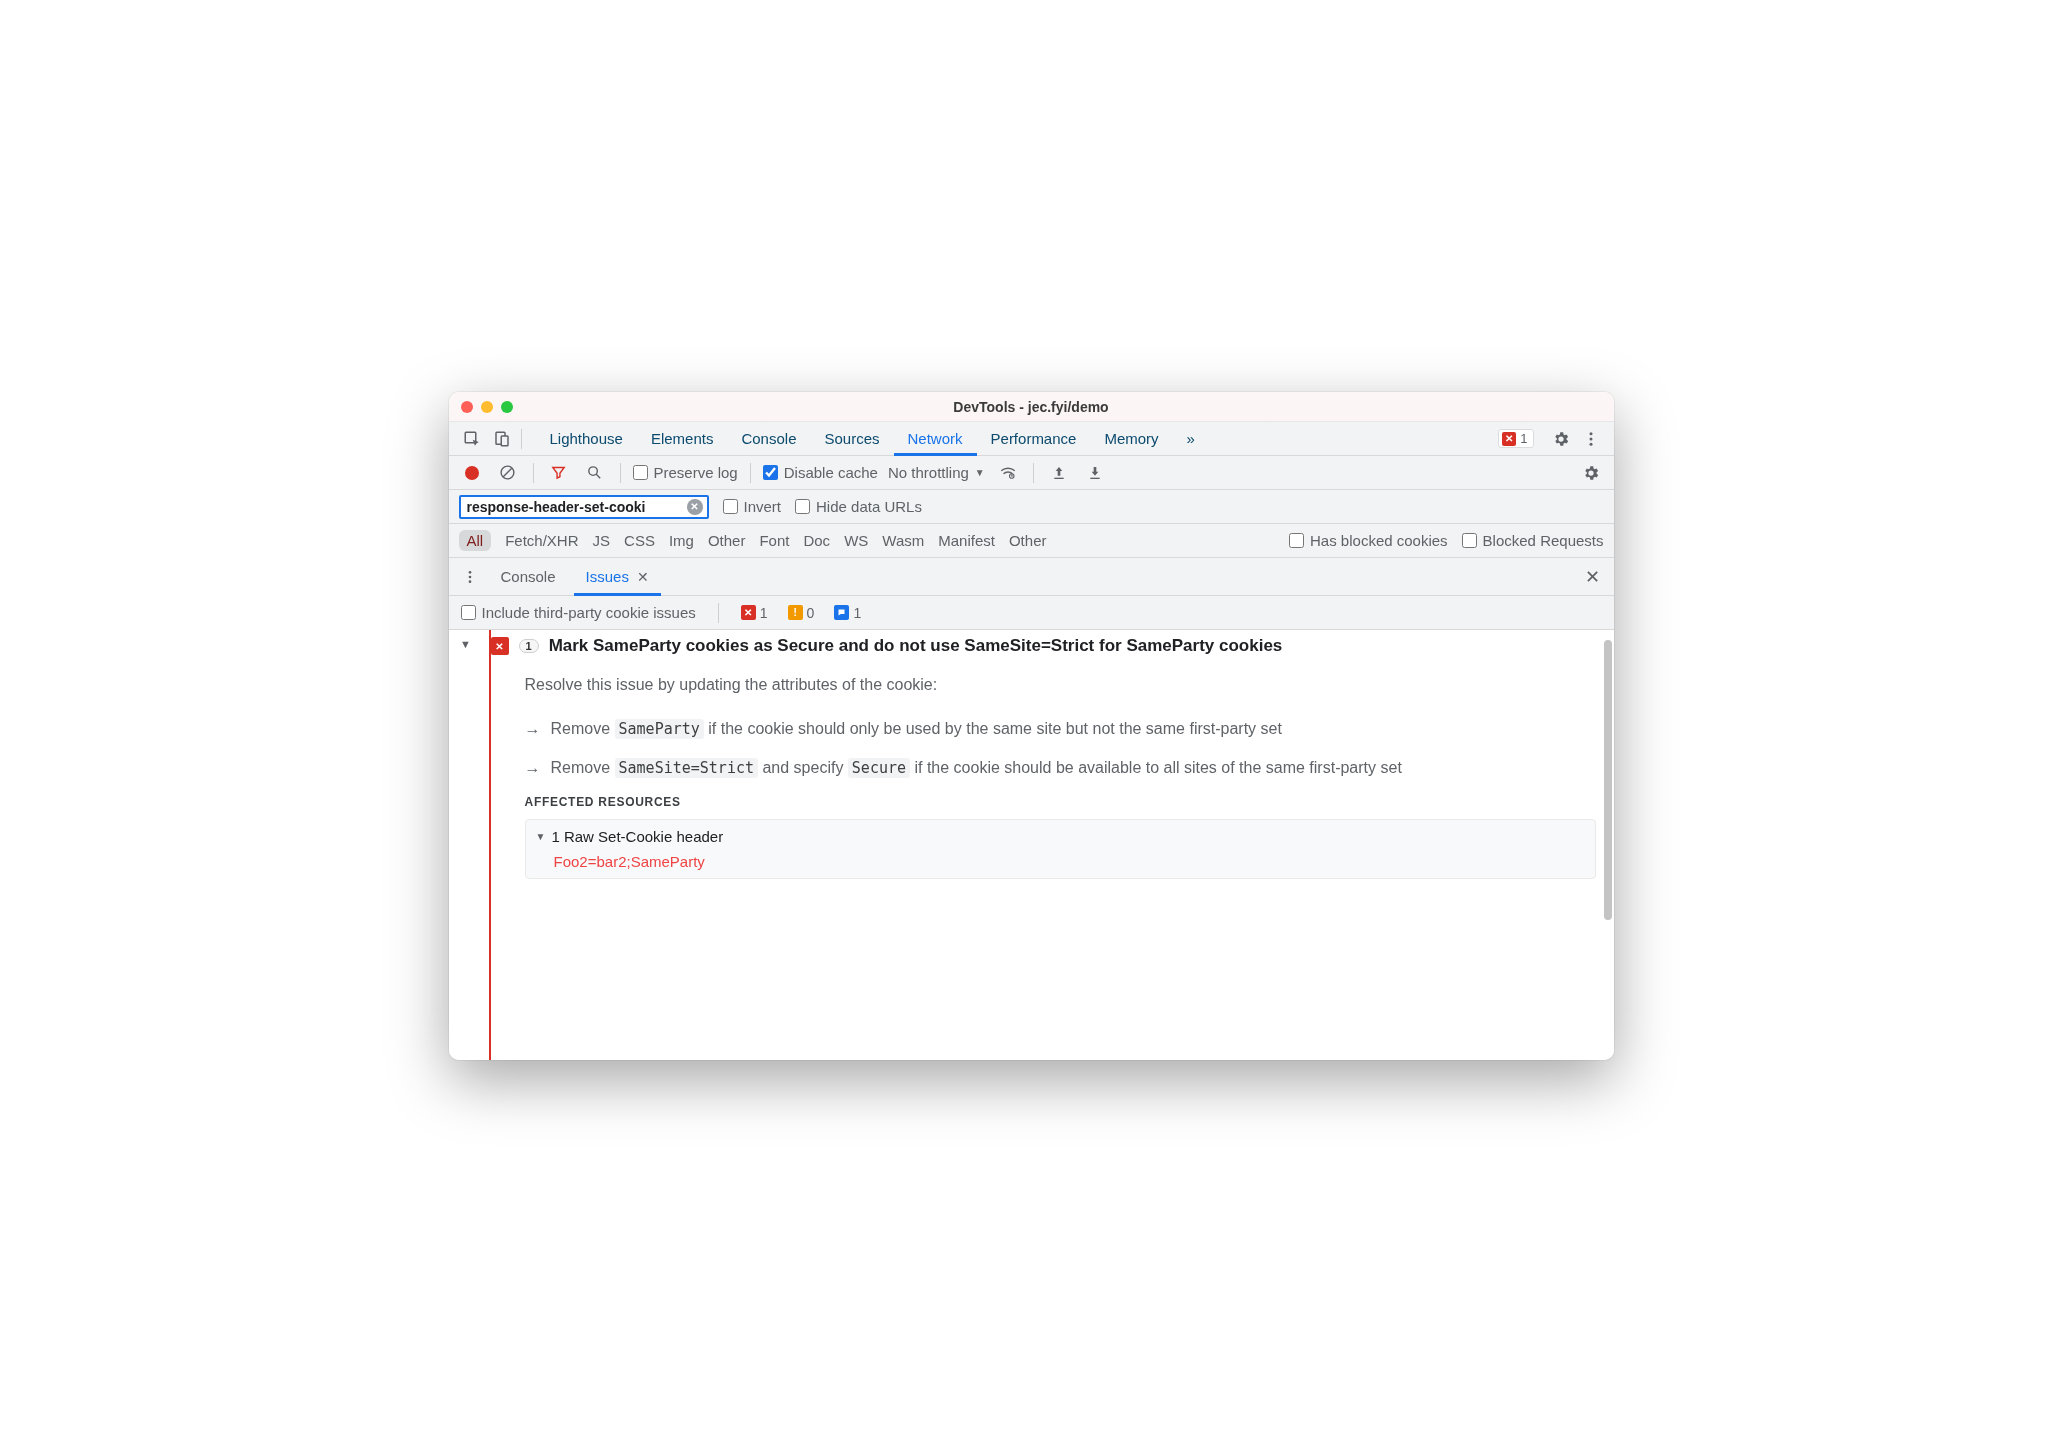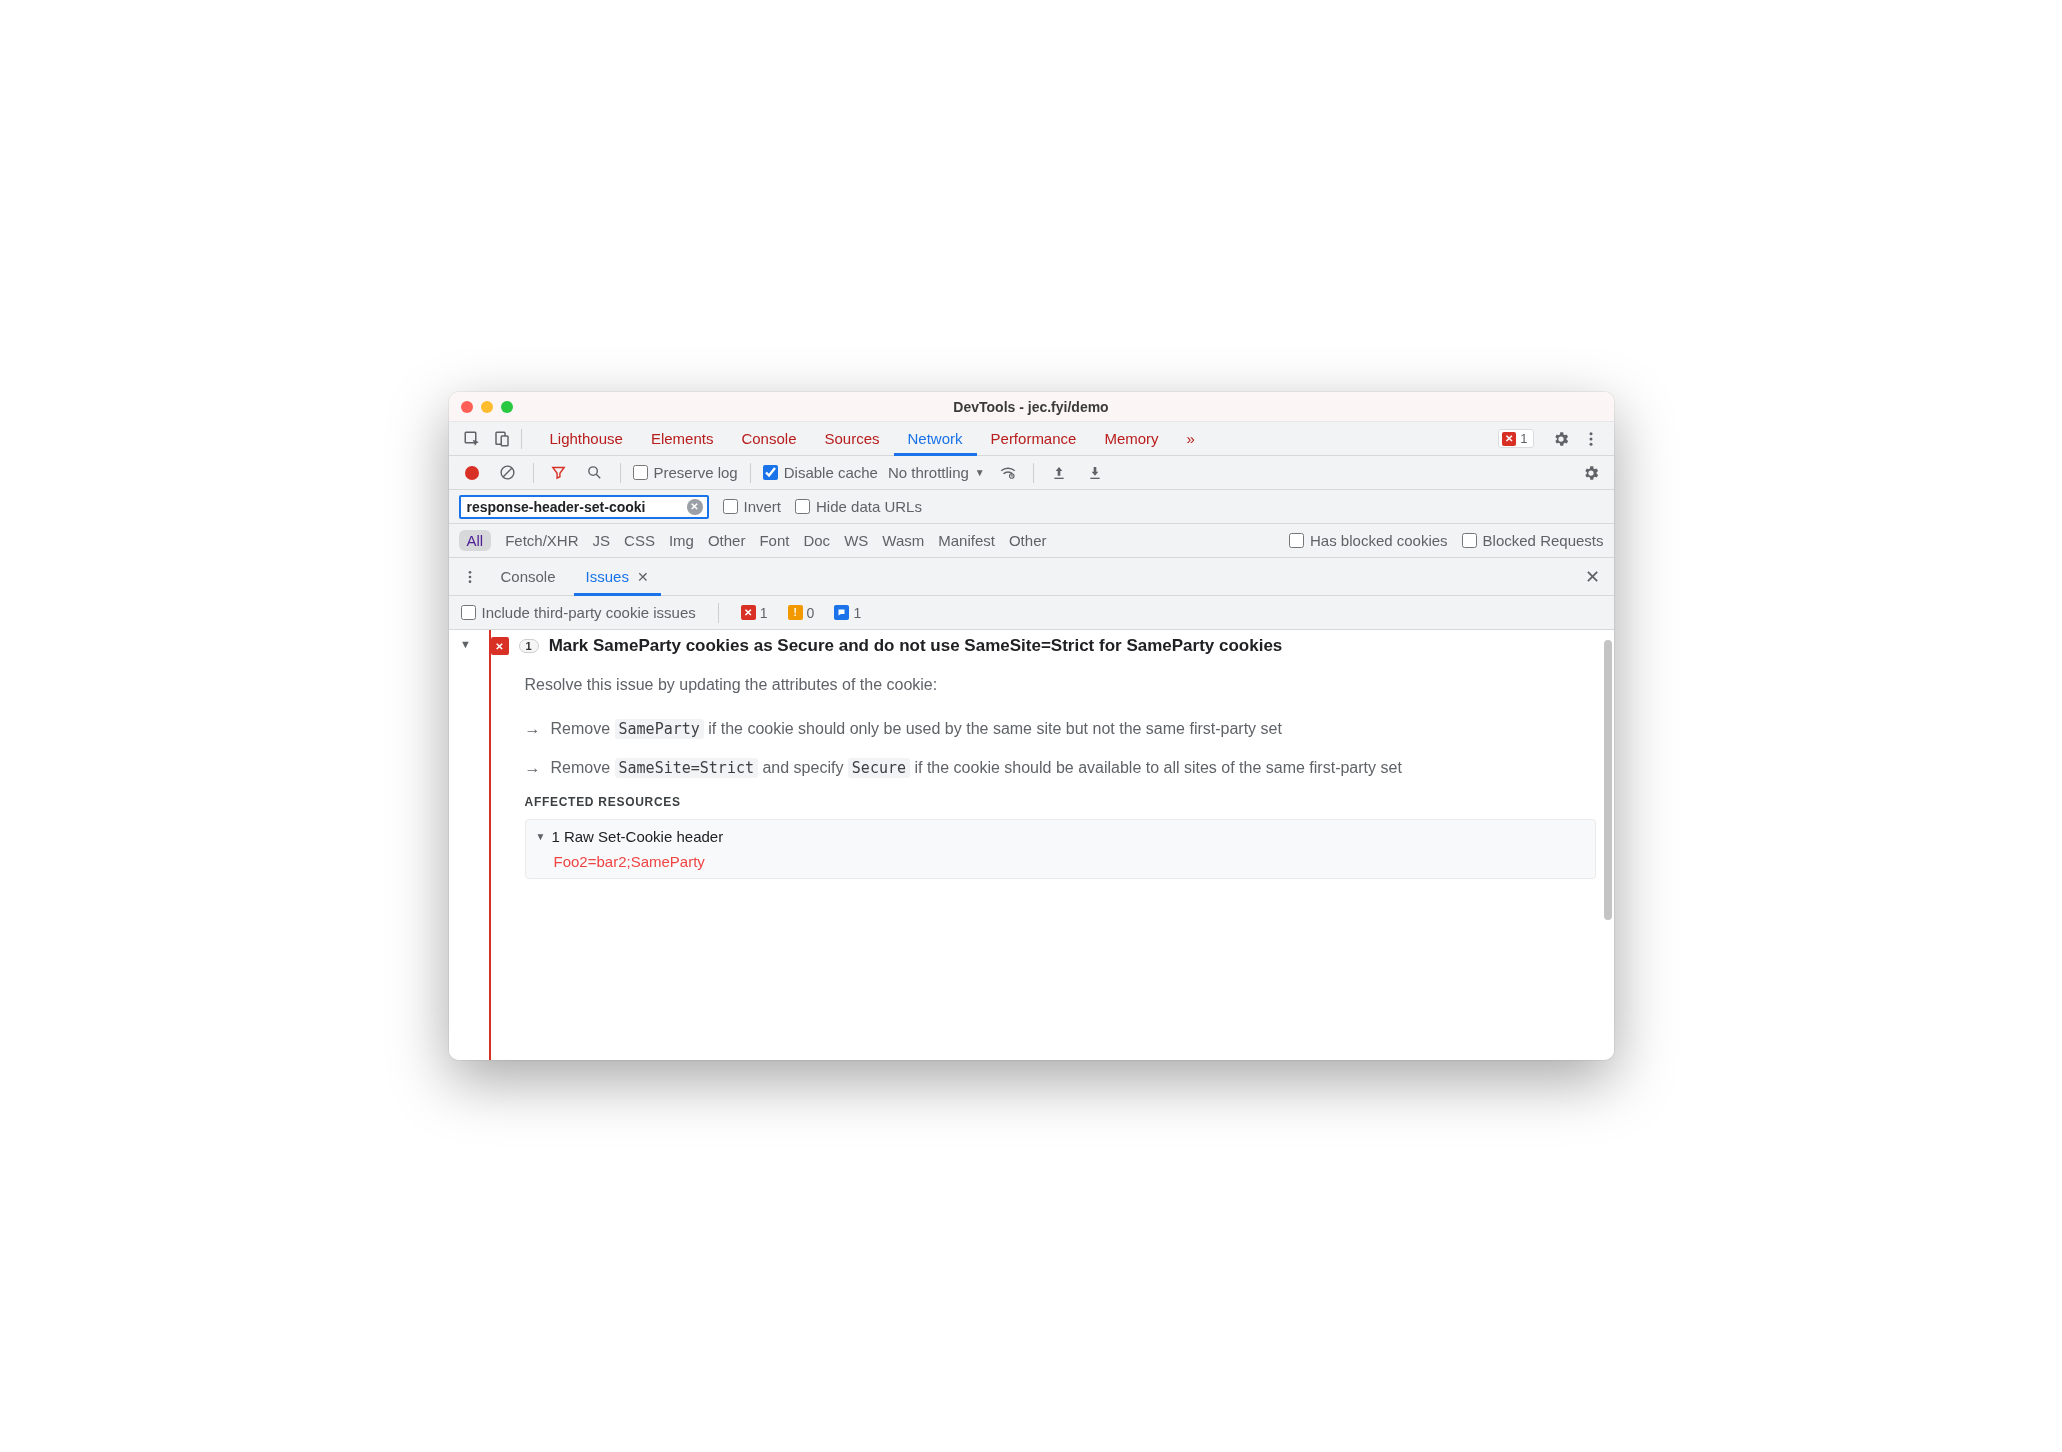--- a/index.html
+++ b/index.html
@@ -58,21 +58,21 @@
     width: 26px; height: 26px;
     display:flex; align-items:center; justify-content:center;
     color:#5f6368;
     cursor: pointer;
   }
   .tabsrow .tabs { display:flex; gap:0; margin-left: 8px; }
   .tab {
     padding: 0 14px;
     height: 34px;
     display:flex; align-items:center;
-    color:#b91c1c;
+    color:#0c4a6e;
     cursor:pointer;
   }
   .tab.active {
     color:#1a73e8;
     box-shadow: inset 0 -3px 0 #1a73e8;
   }
   .spacer { flex:1; }
   .err-badge {
     display:flex; align-items:center;
     background:#fff;
@@ -105,21 +105,21 @@
     font-size: 14px;
     gap:4px;
     font-weight:bold;
   }
   .filter-input .clear {
     width:16px;height:16px;border-radius:50%;background:#9aa0a6;color:#fff;
     display:flex;align-items:center;justify-content:center;font-size:10px;
   }
   .typerow { height: 34px; padding: 0 10px; gap: 14px; font-size:15px; }
   .pill { padding:2px 8px; border-radius:6px; }
-  .pill.sel { background:#d7d8da; color:#4c1d95;text-align:right; }
+  .pill.sel { background:#d7d8da; color:#7f1d1d;text-align:right; }
   .typerow span { color:#5f6368; cursor:pointer; }
   .drawer-tabs { height: 38px; padding:0 8px; gap:6px; }
   .drawer-tabs .dt {
     padding: 0 12px; height:38px; display:flex; align-items:center; gap:8px; cursor:pointer;
   }
   .drawer-tabs .dt.active {
     color:#1a73e8;
     box-shadow: inset 0 -3px 0 #1a73e8;
   }
   .drawer-tabs .dt .x { color:#5f6368; font-size:14px; }

